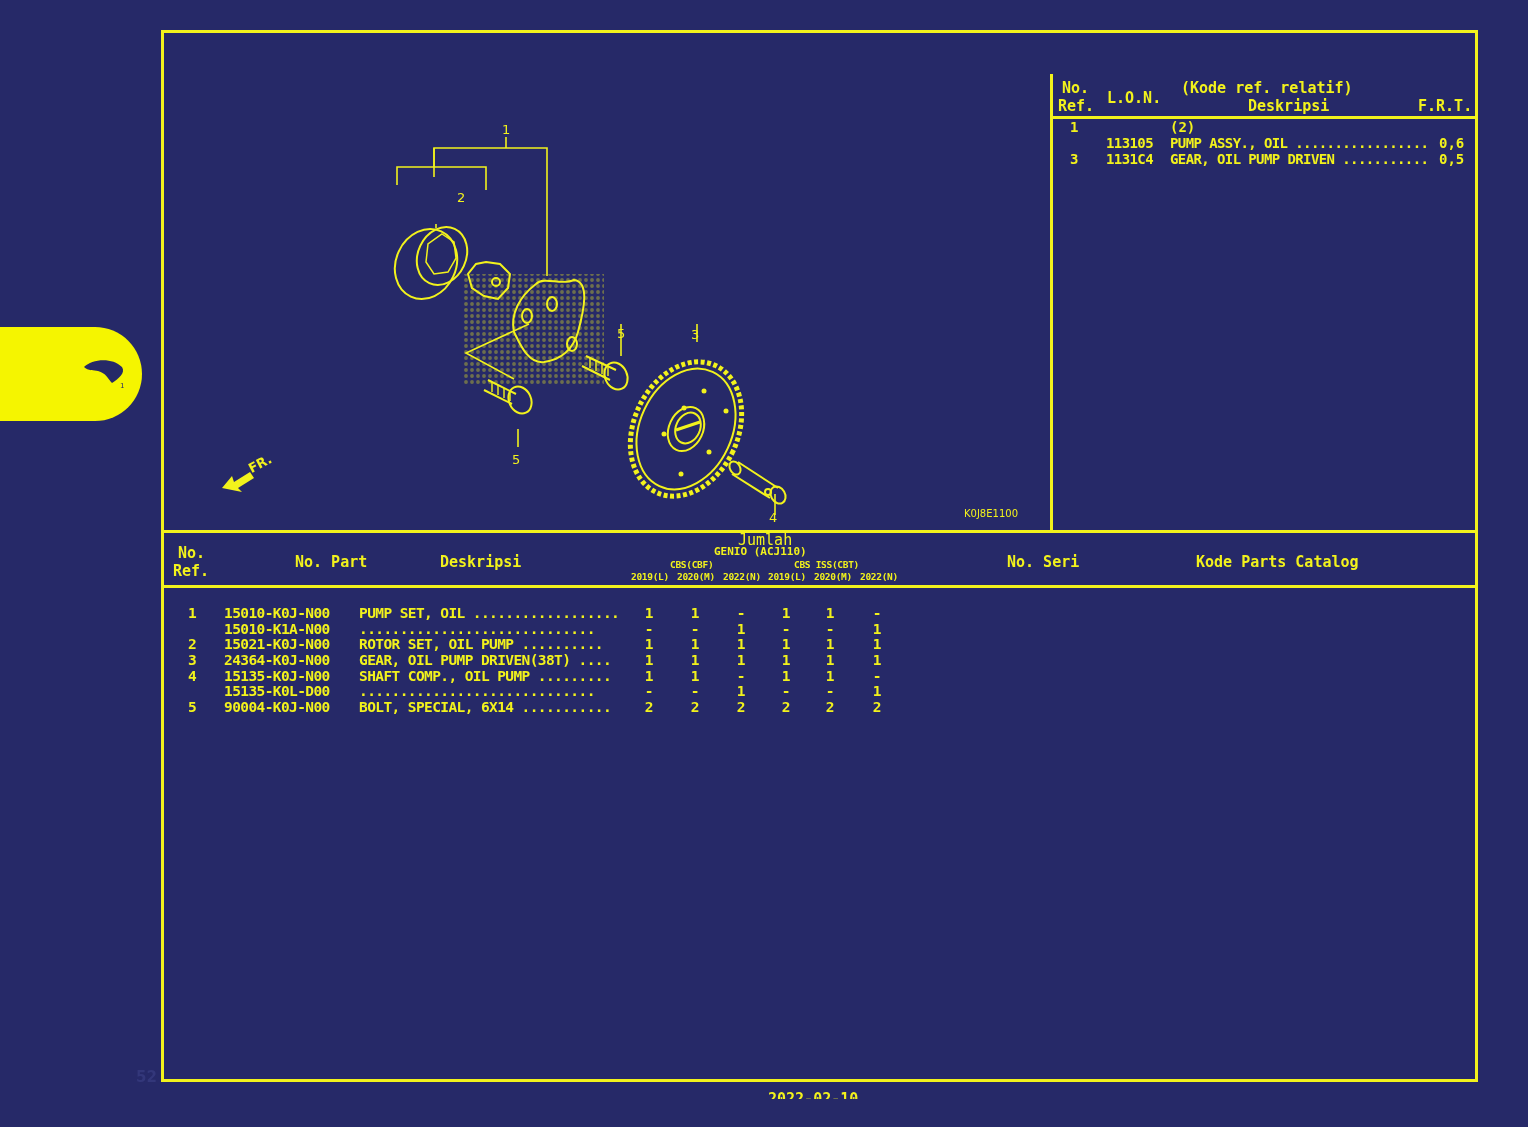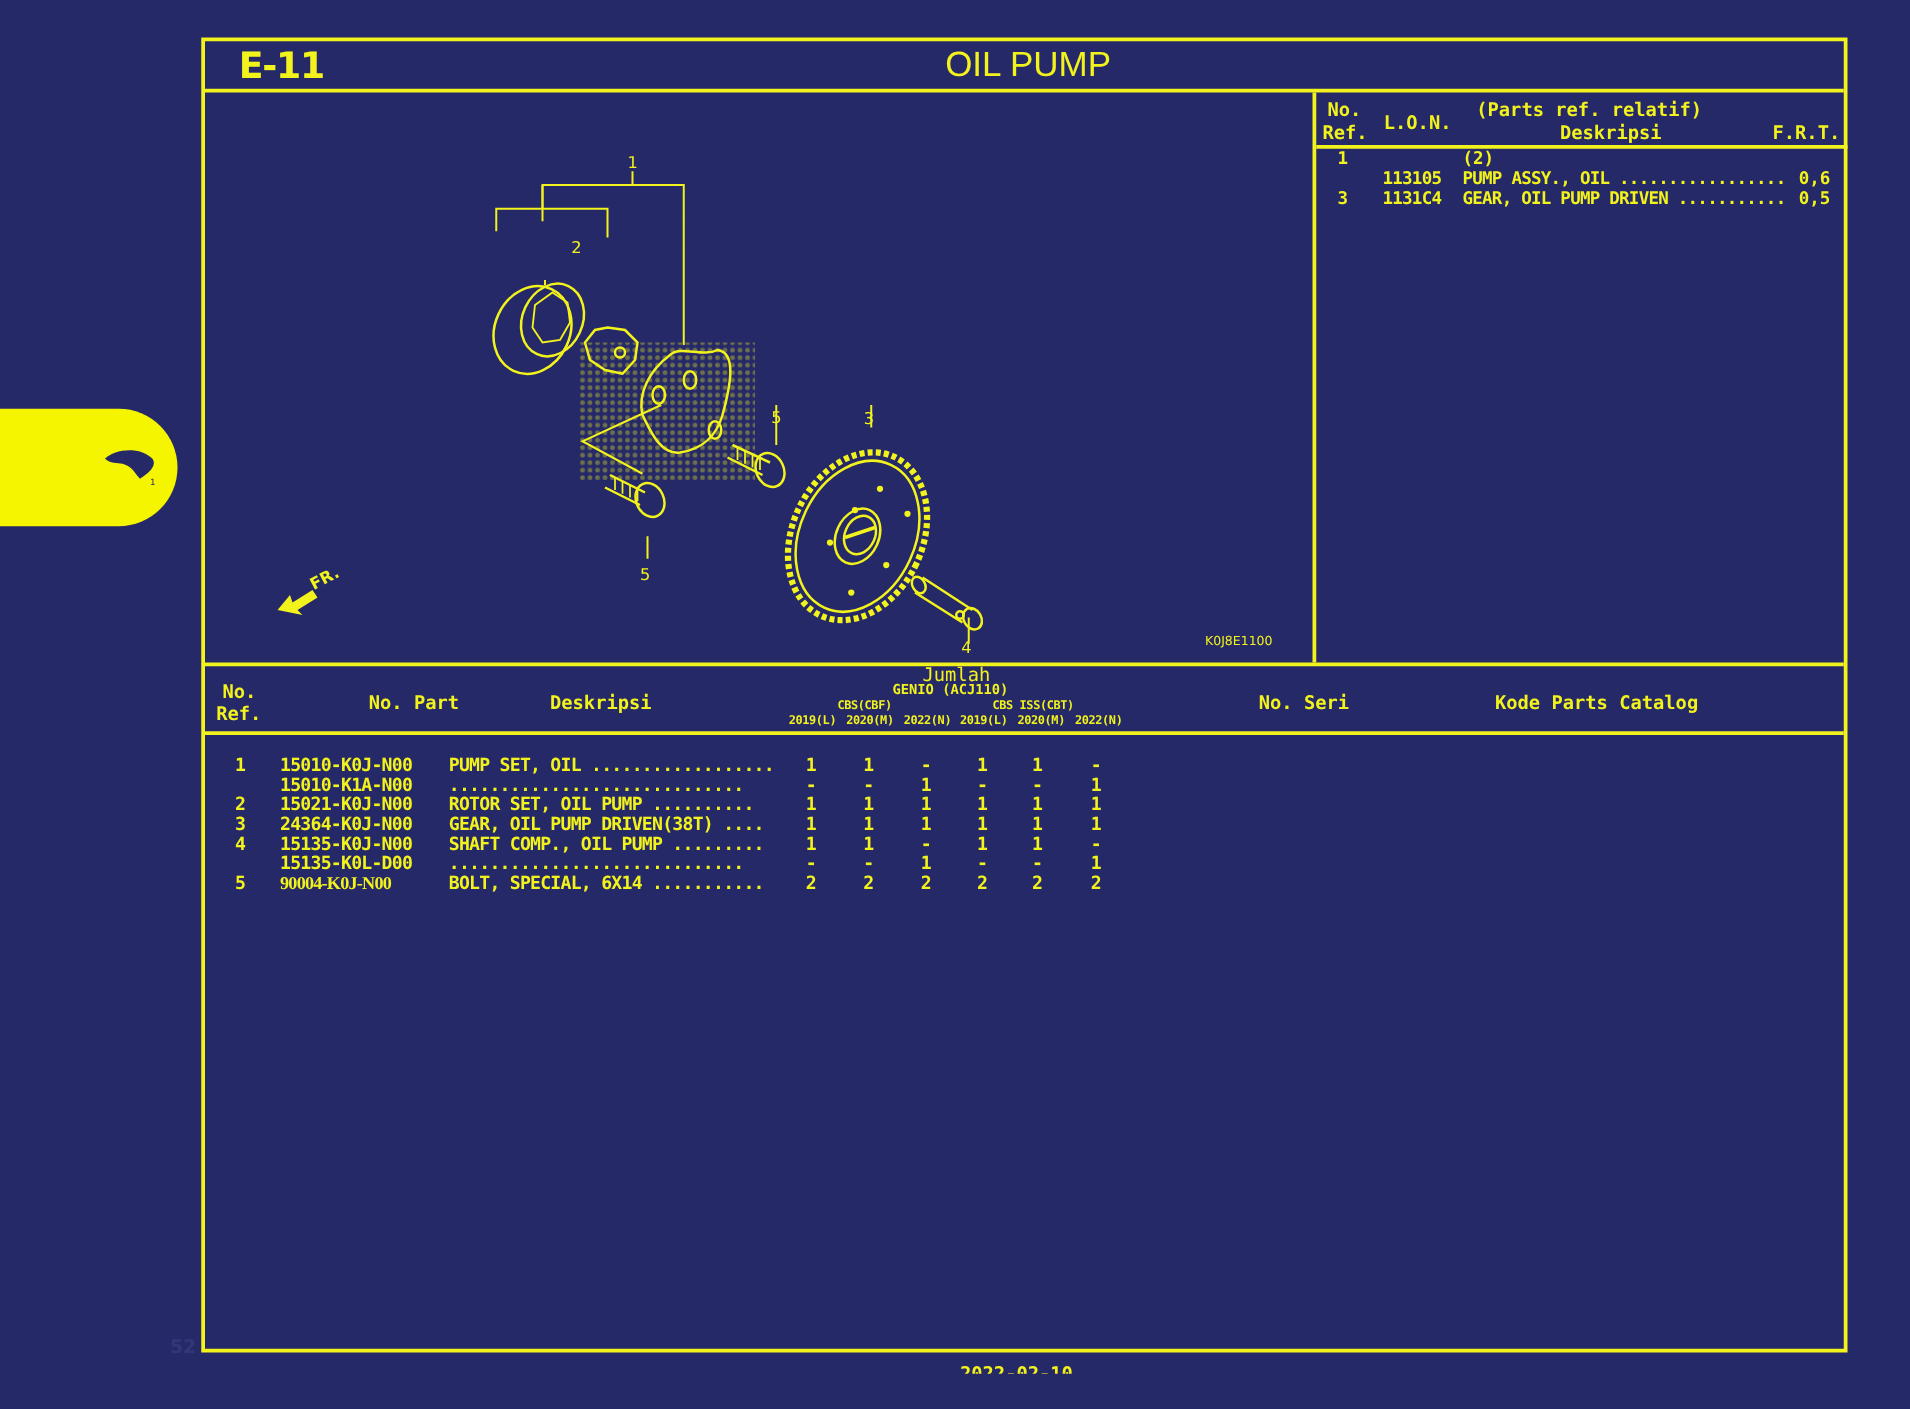--- a/index.html
+++ b/index.html
@@ -97,24 +97,20 @@
   <svg width="44" height="34" viewBox="0 0 44 34">
     <path d="M2 10 C10 2 30 0 40 10 C44 16 36 22 30 26 C26 22 24 16 16 14 C12 13 6 14 2 10 Z" fill="#262968"></path>
   </svg>
   <span class="tab-mini">1</span>
 </div>
 
 <div class="page-num">52</div>
 
 <div class="frame">
 
-  <div class="title-bar">
-    <div class="section-code">E-11</div>
-    <div class="section-title">OIL PUMP</div>
-  </div>
 
   <div class="diagram">
     <svg class="art" width="886" height="456" viewBox="0 0 886 456" fill="none" stroke="#f2f21c" stroke-width="2">
 
       <g stroke-width="1.6">
         <line x1="342" y1="63" x2="342" y2="74"></line>
         <polyline points="270,103 270,74 383,74 383,202"></polyline>
         <polyline points="233,111 233,93 322,93 322,116"></polyline>
         <line x1="270" y1="93" x2="270" y2="74"></line>
         <polyline points="272,154 272,150"></polyline>
@@ -202,21 +198,21 @@
     </svg>
     <div class="fr-label">FR.</div>
     <div class="diagram-code">K0J8E1100</div>
   </div>
 
   <div class="lon-panel">
     <div class="lon-head">
       <span style="left:9px;top:5px;">No.</span>
       <span style="left:5px;top:23px;">Ref.</span>
       <span style="left:54px;top:15px;">L.O.N.</span>
-      <span style="left:128px;top:5px;">(Parts ref. relatif)</span>
+      <span style="left:128px;top:5px;">(Kode ref. relatif)</span>
       <span style="left:195px;top:23px;">Deskripsi</span>
       <span style="left:365px;top:23px;">F.R.T.</span>
     </div>
     <div class="lon-row" style="top:45px;">
       <span style="left:17px;">1</span>
       <span style="left:53px;"></span>
       <span style="left:117px;">(2)</span>
       <span style="left:386px;"></span>
     </div>
     <div class="lon-row" style="top:61px;text-align:center;">
@@ -314,21 +310,21 @@
       <span class="desc" style="left:195px;"> .............................</span>
       <span class="q" style="left:475px;">-</span>
       <span class="q" style="left:521px;">-</span>
       <span class="q" style="left:567px;">1</span>
       <span class="q" style="left:612px;">-</span>
       <span class="q" style="left:656px;">-</span>
       <span class="q" style="left:703px;">1</span>
     </div>
     <div class="prow" style="top:111px;">
       <span style="left:24px;">5</span>
-      <span style="left:60px;letter-spacing:-0.6px;font-family:Liberation Serif, serif;">90004-K0J-N00</span>
+      <span style="left:60px;letter-spacing:-0.6px;">90004-K0J-N00</span>
       <span class="desc" style="left:195px;">BOLT, SPECIAL, 6X14 ...........</span>
       <span class="q" style="left:475px;">2</span>
       <span class="q" style="left:521px;">2</span>
       <span class="q" style="left:567px;">2</span>
       <span class="q" style="left:612px;">2</span>
       <span class="q" style="left:656px;">2</span>
       <span class="q" style="left:703px;">2</span>
     </div>
   </div>
 </div>

